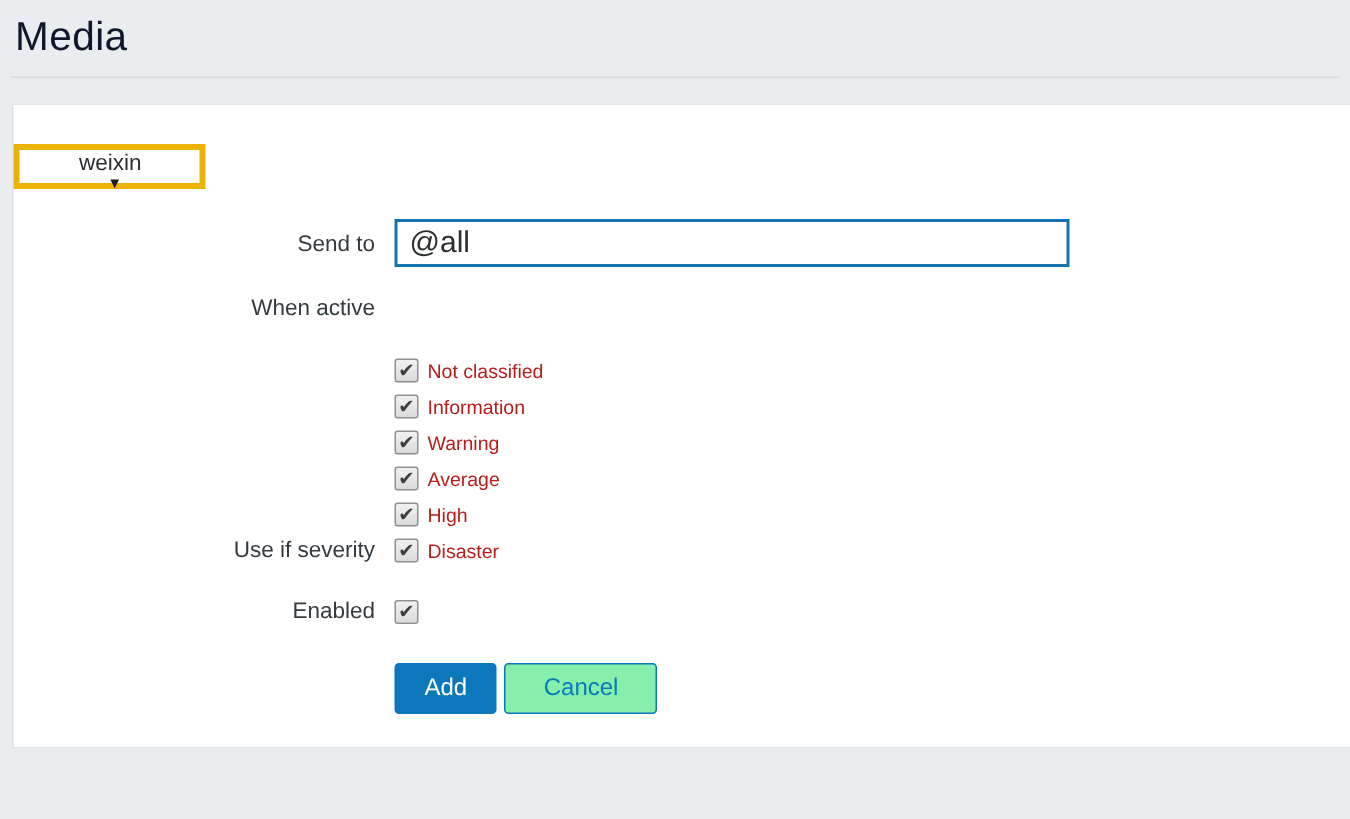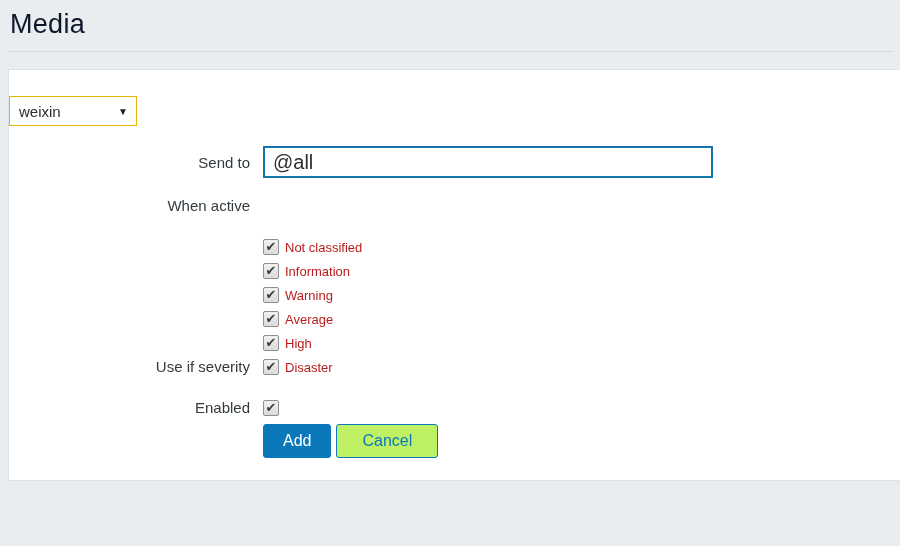--- a/index.html
+++ b/index.html
@@ -40,33 +40,34 @@
     text-align: right;
     font-size: 15px;
     color: #333b40;
     flex: none;
   }
   .row.top .label { line-height: 24px; }
   .row-type { margin-bottom: 20px; }
   .row-sendto { margin-bottom: 19px; }
   .row-active { margin-bottom: 21px; }
   .row-severity { margin-bottom: 20px; }
-  .row-enabled { margin-bottom: 8px; }
+  .row-enabled { margin-bottom: 26px; }
 
   .select {
     width: 128px; height: 30px;
     background: #ffffff;
-    border: 1px solid #eab308;
+    border: 4px solid #eab308;
     display: flex;
     align-items: center;
     justify-content: space-between;
     padding: 0 8px 0 9px;
     font-size: 15px;
     color: #2b2f31;
     cursor: default;
+    flex-direction: column;
   }
   .select .arrow {
     font-size: 10px;
     color: #1c1c1c;
     margin-left: 6px;
   }
   .text-input {
     width: 450px; height: 32px;
     border: 1px solid #b6c1c6;
     padding: 0 9px;
@@ -123,21 +124,21 @@
     cursor: pointer;
     line-height: 1;
   }
   .btn-add {
     background: #0a78ba;
     border: 1px solid #0a78ba;
     color: #ffffff;
     padding: 0 19px;
   }
   .btn-cancel {
-    background: #bef264;
+    background: #86efac;
     border: 1px solid #0a78ba;
     color: #0a78ba;
     padding: 0 25px;
   }
 </style>
 </head>
 <body>
 
 <div class="header">
   <h1 class="page-title">Media</h1>

